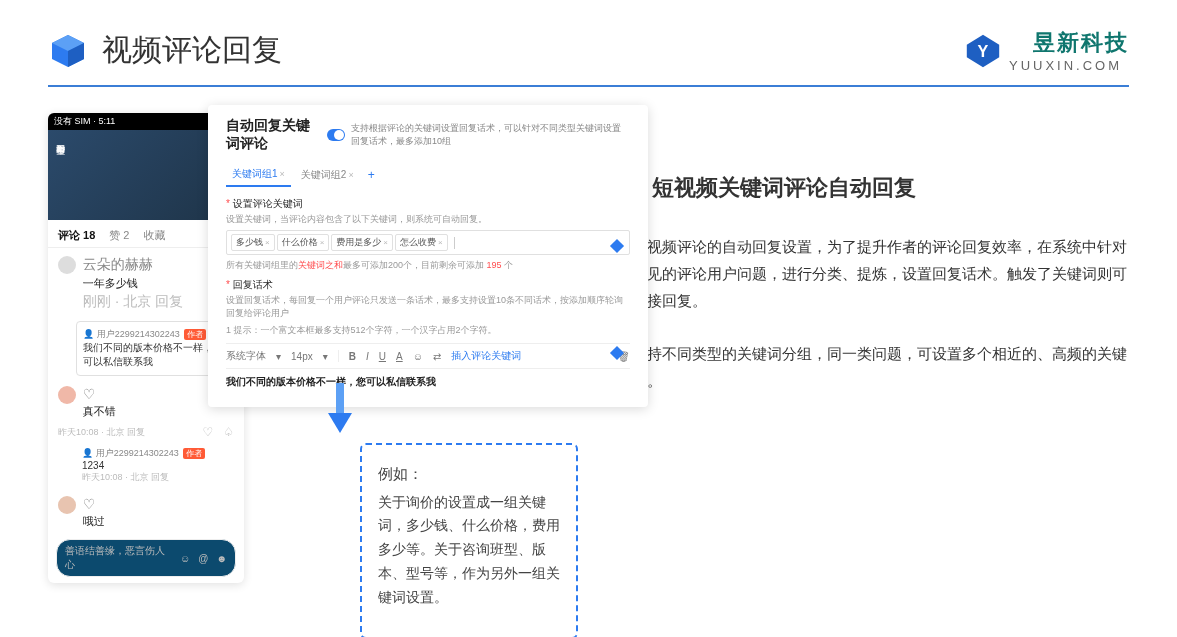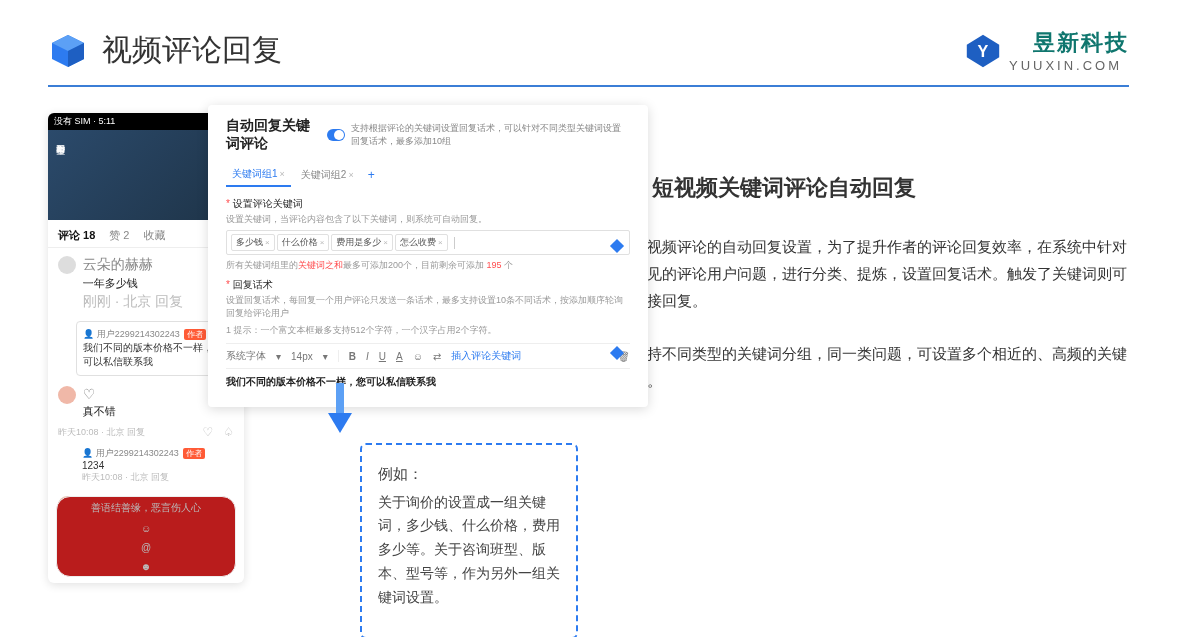--- a/index.html
+++ b/index.html
@@ -31,21 +31,21 @@
 .comment .avatar { width: 18px; height: 18px; border-radius: 50%; background: #ddd; display: inline-block; vertical-align: top; margin-right: 4px; }
 .comment .body { display: inline-block; width: 150px; }
 .comment .name { color: #888; font-size: 14px; }
 .comment .text { color: #222; font-size: 11px; margin: 2px 0; }
 .comment .meta { color: #bbb; font-size: 14px; }
 .reply-bubble { margin: 6px 10px 2px 28px; border: 1px solid #e0e0e0; border-radius: 4px; padding: 6px; font-size: 10px; color: #333; }
 .reply-bubble .who { color: #888; font-size: 9px; }
 .author-badge { display: inline-block; background: #ff5a36; color: #fff; font-size: 8px; padding: 0 3px; border-radius: 2px; margin-left: 2px; }
 .comment-row { display: flex; justify-content: space-between; align-items: center; padding: 0 10px; }
 .comment-actions { display: flex; gap: 10px; color: #bbb; font-size: 12px; }
-.input-bar { position: absolute; bottom: 6px; left: 8px; right: 8px; border: 1px solid #eee; border-radius: 14px; padding: 4px 8px; display: flex; align-items: center; gap: 8px; color: #bbb; background: #b91c1c; flex-direction: column; }
+.input-bar { position: absolute; bottom: 6px; left: 8px; right: 8px; border: 1px solid #eee; border-radius: 14px; padding: 4px 8px; display: flex; align-items: center; gap: 8px; color: #bbb; background: #0c4a6e; }
 .input-bar .ph { flex: 1; }
 
 .settings-panel { position: absolute; left: 160px; top: -8px; width: 440px; background: #fff; border-radius: 4px; box-shadow: 0 2px 12px rgba(0,0,0,.15); padding: 12px 18px; font-size: 10px; color: #666; }
 .sp-row1 { display: flex; align-items: center; gap: 6px; margin-bottom: 10px; }
 .sp-row1 .lbl { font-size: 14px; color: #222; font-weight: 600; }
 .toggle { width: 24px; height: 12px; border-radius: 7px; background: #2d7bf0; position: relative; }
 .toggle:after { content: ""; position: absolute; right: 1px; top: 1px; width: 10px; height: 10px; border-radius: 50%; background: #fff; }
 .sp-row1 .desc { font-size: 9px; color: #888; }
 .sp-tabs { display: flex; gap: 4px; margin-bottom: 10px; align-items: center; }
 .sp-tab { font-size: 10px; padding: 4px 6px; color: #888; display: flex; align-items: center; gap: 2px; }

